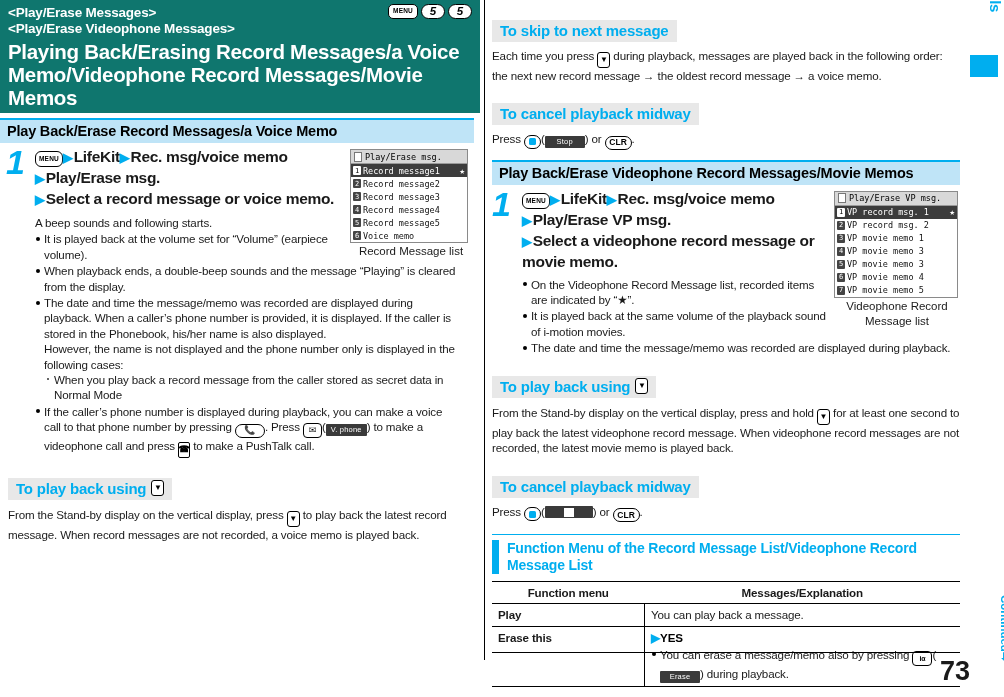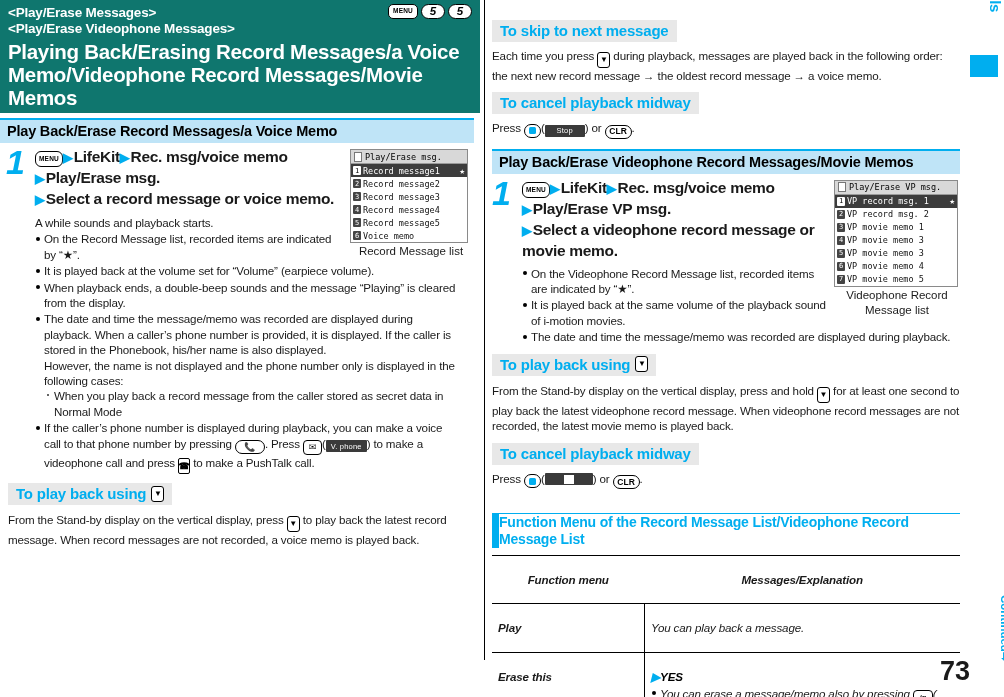--- a/index.html
+++ b/index.html
@@ -98,21 +98,21 @@
     background:#3a3a3a;color:#fff;font-size:7.5px;height:12px;min-width:30px;
     padding:0 5px;vertical-align:-1px;border-radius:1px;letter-spacing:0.2px;
   }
   .softkey.blank{min-width:38px;}
   .softkey.blank i{display:block;width:10px;height:9px;background:#fff;}
 
   
   .subhead{
     display:inline-flex;align-items:center;gap:5px;background:#e8e8e8;
     color:#00aeef;font-weight:bold;font-size:15px;padding:2px 8px 3px 8px;
-    margin-top:9px;letter-spacing:-0.2px;
+    margin-top:20px;letter-spacing:-0.2px;
   }
 
   
   .screen{
     width:118px;border:1px solid #8a8a8a;background:#fff;box-sizing:border-box;
     font-family:"DejaVu Sans Mono", monospace;
   }
   .scr-title{
     background:#d8d8d8;color:#000;font-size:8.5px;height:13px;display:flex;
     align-items:center;gap:3px;padding:0 3px;border-bottom:1px solid #9a9a9a;
@@ -126,29 +126,29 @@
     width:8px;height:9px;flex:0 0 8px;background:#444;color:#fff;font-size:7px;
     display:flex;align-items:center;justify-content:center;border-radius:1px;
   }
   .scr-row.sel{background:#3c3c3c;color:#fff;}
   .scr-row.sel .idx{background:#fff;color:#000;}
   .scr-row .star{margin-left:auto;color:#fff;font-size:9px;}
   .scr-caption{font-size:11.5px;text-align:center;line-height:14px;margin-top:1px;
     font-family:"Liberation Sans", sans-serif;}
 
   
-  .fmhead{border-top:1.6px solid #00aeef;margin-top:24px;display:flex;}
+  .fmhead{border-top:1.6px solid #00aeef;margin-top:12px;padding-top:5px;display:flex;gap:8px;}
   .fmhead .bar{width:7px;background:#00aeef;flex:0 0 7px;}
   .fmhead .t{color:#00aeef;font-weight:bold;font-size:14px;line-height:17px;letter-spacing:-0.2px;}
 
   
   table.fm{border-collapse:collapse;width:100%;margin-top:7px;}
   table.fm th,table.fm td{
     text-align:left;vertical-align:top;font-size:11.6px;line-height:15.4px;
-    padding:16px 6px;letter-spacing:-0.15px;font-style:italic;
+    padding:3px 6px;letter-spacing:-0.15px;
   }
   table.fm thead th{font-weight:bold;border-top:1.4px solid #000;border-bottom:1px solid #000;
     text-align:center;}
   table.fm thead th.c1{width:140px;}
   table.fm tbody td{border-bottom:1px solid #000;}
   table.fm tbody td.c1{font-weight:bold;border-right:1px solid #000;width:140px;}
   table.fm tbody tr:last-child td{border-bottom:1.4px solid #000;}
   .yes{color:#000;font-weight:bold;}
   .yes .arw{color:#00aeef;font-size:12px;}
 
@@ -236,24 +236,23 @@
           <div class="step-line">
             <span class="menu-inline">MENU</span><span class="arw">▶</span><span>LifeKit</span><span class="arw">▶</span><span>Rec. msg/voice memo</span>
           </div>
           <div class="step-line">
             <span class="arw">▶</span><span>Play/Erase msg.</span>
           </div>
           <div class="step-line">
             <span class="arw">▶</span><span>Select a record message or voice memo.</span>
           </div>
 
-          <div class="txt note" style="margin-top:5px;">A while sounds and playback starts.</div>
+          <div class="txt note" style="margin-top:5px;">A beep sounds and following starts.</div>
 
           <ul class="bullets">
-            <li>On the Record Message list, recorded items are indicated by “★”.</li>
             <li>It is played back at the volume set for “Volume” (earpiece volume).</li>
             <li>When playback ends, a double-beep sounds and the message “Playing” is cleared from the display.</li>
           </ul>
         </div>
       </div>
 
       <div style="clear:both;"></div>
 
       <div style="padding:0 14px 0 35px;">
         <ul class="bullets">

